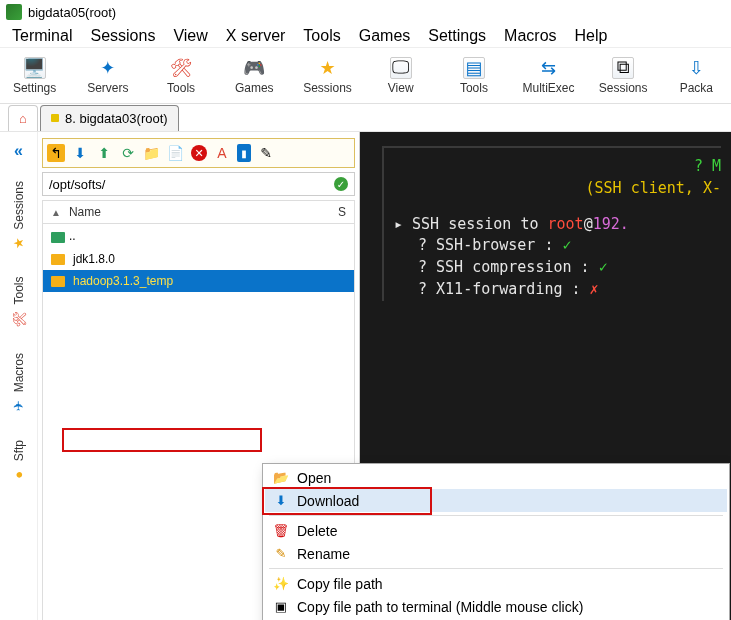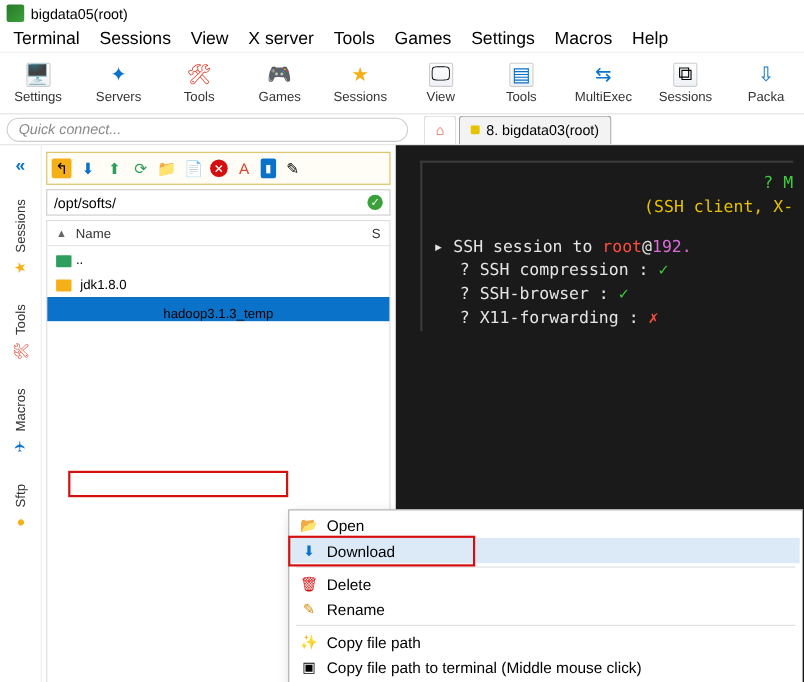--- a/index.html
+++ b/index.html
@@ -43,21 +43,21 @@
     .path-bar { height: 24px; margin: 0 4px; border: 1px solid #ccc; display: flex; align-items: center; justify-content: space-between; padding: 0 6px; }
     .path-ok { width: 14px; height: 14px; border-radius: 50%; background: #3aa03a; color: #fff; display: flex; align-items: center; justify-content: center; font-size: 10px; }
     .col-header { height: 24px; margin: 4px 4px 0 4px; border: 1px solid #ddd; display: flex; align-items: center; padding: 0 8px; gap: 8px; background: #fff; font-size: 12px; color: #333; }
     .col-header .sort { color: #666; font-size: 10px; }
     .file-list { margin: 0 4px; border-left: 1px solid #ddd; border-right: 1px solid #ddd; flex: 1; padding-top: 2px; background: #fff; position: relative; }
     .file-row { height: 22px; display: flex; align-items: center; padding: 0 8px; gap: 8px; font-size: 12px; }
     .file-row .fi { width: 14px; height: 11px; border-radius: 1px; }
     .fi-up { background: #2e9e5e; position: relative; }
     .fi-up::after { content: ".."; position: absolute; left: 18px; top: -3px; }
     .fi-folder { background: #f5b018; }
-    .selected-row { background: #0a73c9; color: #000000; flex-direction: column; }
+    .selected-row { background: #0a73c9; color: #fde047; }
     .red-box { position: absolute; border: 2px solid #d40f0f; pointer-events: none; }
     .red-sel { left: 62px; top: 296px; width: 200px; height: 24px; }
     
     
     .terminal { flex: 1; background: #1a1a1a; color: #e5e5e5; font-family: Consolas, monospace; font-size: 15px; padding: 14px 10px 10px 22px; position: relative; line-height: 1.45; }
     .term-top { border-top: 2px solid #3a3a3a; border-left: 2px solid #3a3a3a; padding: 8px 0 0 10px; }
     .c-yellow { color: #e6c200; }
     .c-green { color: #3ccf3c; }
     .c-red { color: #ff4d3d; }
     .c-mag { color: #d86bd8; }
@@ -131,21 +131,20 @@
       <span class="ti frame-icon">⧉</span>
       <span class="tool-label">Sessions</span>
     </div>
   <div class="tool-btn">
       <span class="ti" style="color:#0a73c9">⇩</span>
       <span class="tool-label">Packa</span>
     </div>
 </div>
 
 <div class="quick-row">
-  <div class="quick-connect">Quick connect...</div>
   <div class="tabs-area">
     <div class="home-tab">
         <span style="color:#d43">⌂</span>
       </div>
     <div class="session-tab">
       <span class="ind"></span>
       <span>8. bigdata03(root)</span>
     </div>
   </div>
 </div>
@@ -209,22 +208,22 @@
       </div>
     </div>
   </div>
 
   <div class="terminal">
     <div class="term-top">
       <div style="text-align:right;"><span class="c-green">? M</span></div>
       <div style="text-align:right;"><span class="c-yellow">(SSH client, X-</span></div>
       <div style="height:14px"></div>
       <div><span class="tri">▸ </span><span>SSH session to </span><span class="c-red">root</span><span>@</span><span class="c-mag">192.</span></div>
+      <div style="padding-left:24px"><span>? SSH-browser     :</span> <span class="c-green">✓</span></div>
       <div style="padding-left:24px"><span>? SSH compression :</span> <span class="c-green">✓</span></div>
-      <div style="padding-left:24px"><span>? SSH-browser     :</span> <span class="c-green">✓</span></div>
       <div style="padding-left:24px"><span>? X11-forwarding  :</span> <span class="c-red">✗</span></div>
     </div>
   </div>
 
   <div class="red-box red-sel"></div>
 
   <div class="context-menu">
     <div class="cm-row">
         <span class="cm-icon" style="color:#f5b018">📂</span>
         <span>Open</span>

